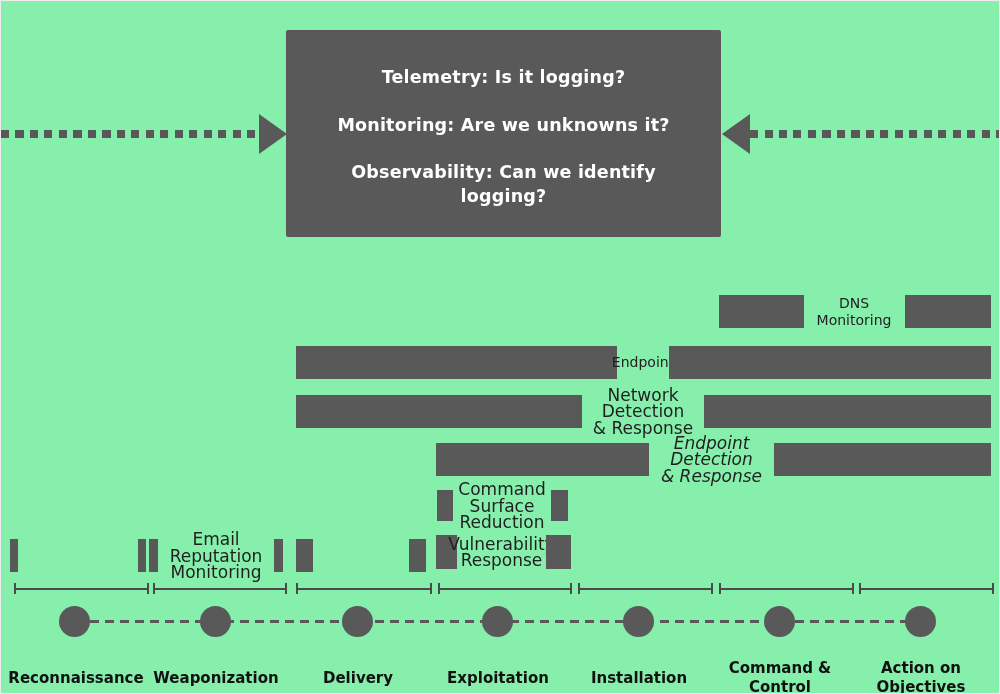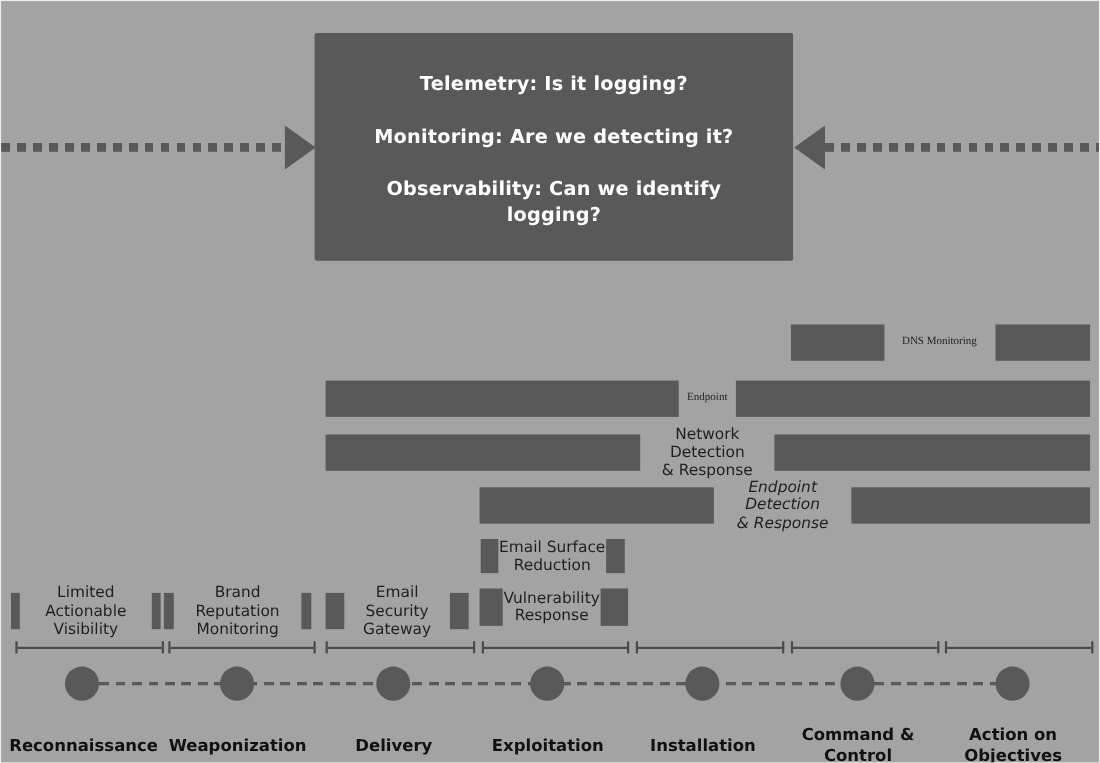--- a/index.html
+++ b/index.html
@@ -1,18 +1,18 @@
 <!DOCTYPE html>
 <html><head>
 <meta charset="utf-8">
 <style>
   html,body { margin:0; padding:0; background:#ffffff; }
   .canvas {
     position:relative; width:1000px; height:694px; overflow:hidden;
-    background:#a3a3a3; border:1px solid #ececec; box-sizing:border-box;
+    background:#86efac; border:1px solid #ececec; box-sizing:border-box;
     font-family:"DejaVu Sans","Liberation Sans",sans-serif;
   }
   
   .info-box {
     position:absolute; left:285px; top:29px; width:435px; height:207px;
     background:#595959; border-radius:2px; box-sizing:border-box;
     display:flex; flex-direction:column; justify-content:space-between;
     padding:35px 22px 29px; 
   }
   .info-line {
@@ -26,23 +26,23 @@
   }
   .arrow-head { position:absolute; width:0; height:0;
     border-top:20px solid transparent; border-bottom:20px solid transparent; }
   .arrow-head.point-right { border-left:28px solid #595959; }
   .arrow-head.point-left  { border-right:28px solid #595959; }
   
   .bar { position:absolute; background:#595959; }
   .tool-label {
     position:absolute; display:flex; align-items:center; justify-content:center;
     text-align:center; white-space:pre-line; color:#1f1f1f;
-    font-size:14px; line-height:16.5px;
+    font-size:17px; line-height:16.5px;
   }
-  .tool-label.single { font-size:10px;font-family:Liberation Serif, serif; }
+  .tool-label.single { font-size:14px; }
   
   .bracket {
     position:absolute; top:582px; height:11px;
     border-left:2px solid #4a4a4a; border-right:2px solid #4a4a4a;
     background:linear-gradient(#4a4a4a,#4a4a4a) center / 100% 2px no-repeat;
   }
   
   .timeline-dashes {
     position:absolute; left:74px; top:619px; width:846px; height:3px;
     background:repeating-linear-gradient(90deg,#595959 0 9px,transparent 9px 15px);
@@ -63,21 +63,21 @@
 
 <div class="canvas">
 
   <div class="dash-line-h" style="left:0; top:129px; width:256px;"></div>
   <div class="arrow-head point-right" style="left:258px; top:113px;"></div>
   <div class="dash-line-h" style="left:749px; top:129px; width:251px;"></div>
   <div class="arrow-head point-left" style="left:721px; top:113px;"></div>
 
   <div class="info-box">
     <div class="info-line">Telemetry: Is it logging?</div>
-    <div class="info-line">Monitoring: Are we detecting it?</div>
+    <div class="info-line">Monitoring: Are we unknowns it?</div>
     <div class="info-line">Observability: Can we identify logging?</div>
   </div>
 
   <div class="bar" style="left:718px; top:294px; width:85px; height:33px;"></div>
   <div class="tool-label single" style="left:800px; top:294px; width:106px; height:33px;">DNS Monitoring</div>
   <div class="bar" style="left:904px; top:294px; width:86px; height:33px;"></div>
 
   <div class="bar" style="left:295px; top:345px; width:321px; height:33px;"></div>
   <div class="tool-label single" style="left:613px; top:345px; width:58px; height:33px;">Endpoint</div>
   <div class="bar" style="left:668px; top:345px; width:322px; height:33px;"></div>
@@ -86,37 +86,33 @@
   <div class="tool-label" style="left:578px; top:392px; width:128px; height:37px;">Network Detection
 &amp; Response</div>
   <div class="bar" style="left:703px; top:394px; width:287px; height:33px;"></div>
 
   <div class="bar" style="left:435px; top:442px; width:213px; height:33px;"></div>
   <div class="tool-label" style="left:645px; top:440px; width:131px; height:37px;font-style:italic;">Endpoint Detection
 &amp; Response</div>
   <div class="bar" style="left:773px; top:442px; width:217px; height:33px;"></div>
 
   <div class="bar" style="left:436px; top:489px; width:16px; height:31px;"></div>
-  <div class="tool-label" style="left:452px; top:487px; width:98px; height:36px;">Email Surface
+  <div class="tool-label" style="left:452px; top:487px; width:98px; height:36px;">Command Surface
 Reduction</div>
   <div class="bar" style="left:550px; top:489px; width:17px; height:31px;"></div>
 
   <div class="bar" style="left:9px; top:538px; width:8px; height:33px;"></div>
-  <div class="tool-label" style="left:17px; top:537px; width:120px; height:36px;">Limited Actionable
-Visibility</div>
   <div class="bar" style="left:137px; top:538px; width:8px; height:33px;"></div>
 
   <div class="bar" style="left:148px; top:538px; width:9px; height:33px;"></div>
-  <div class="tool-label" style="left:157px; top:537px; width:116px; height:36px;">Brand Reputation
+  <div class="tool-label" style="left:157px; top:537px; width:116px; height:36px;">Email Reputation
 Monitoring</div>
   <div class="bar" style="left:273px; top:538px; width:9px; height:33px;"></div>
 
   <div class="bar" style="left:295px; top:538px; width:17px; height:33px;"></div>
-  <div class="tool-label" style="left:312px; top:537px; width:96px; height:36px;">Email Security
-Gateway</div>
   <div class="bar" style="left:408px; top:538px; width:17px; height:33px;"></div>
 
   <div class="bar" style="left:435px; top:534px; width:21px; height:34px;"></div>
   <div class="tool-label" style="left:456px; top:533px; width:89px; height:36px;">Vulnerability
 Response</div>
   <div class="bar" style="left:545px; top:534px; width:25px; height:34px;"></div>
 
   <div class="bracket" style="left:13px;  width:131px;"></div>
   <div class="bracket" style="left:152px; width:130px;"></div>
   <div class="bracket" style="left:295px; width:132px;"></div>

